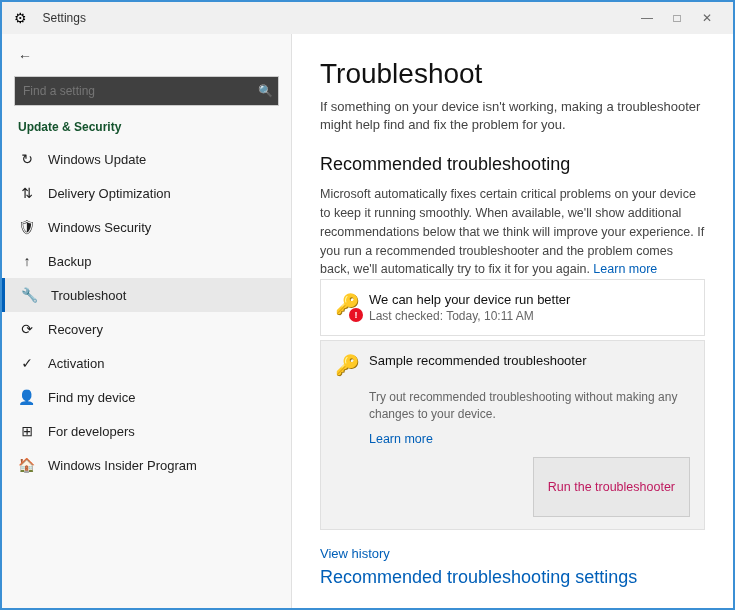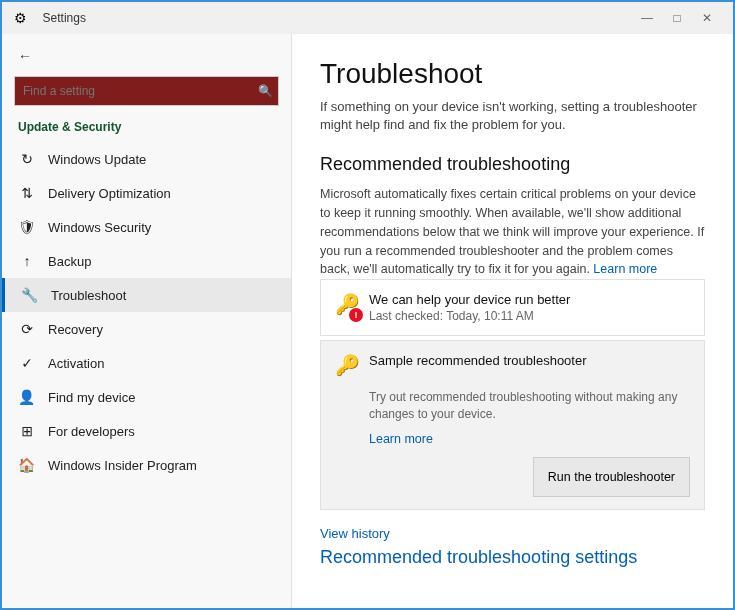--- a/index.html
+++ b/index.html
@@ -91,21 +91,21 @@
 
     .search-box {
       margin: 6px 12px 10px 12px;
       position: relative;
     }
 
     .search-input {
       width: 100%;
       height: 30px;
       border: 1px solid #ccc;
-      background: #7f1d1d;
+      background: #404040;
       padding: 0 28px 0 8px;
       font-size: 12px;
       color: #999;
       outline: none;
     }
 
     .search-icon-wrap {
       position: absolute;
       right: 6px;
       top: 50%;
@@ -262,24 +262,24 @@
       display: flex;
       justify-content: flex-end;
       gap: 8px;
       margin-top: 10px;
       padding-left: 34px;
     }
 
     .btn-run {
       background: #e8e8e8;
       border: 1px solid #ccc;
-      padding: 12px 14px;
+      padding: 22px 14px;
       font-size: 12.5px;
       cursor: pointer;
-      color: #000000;
+      color: #be185d;
     }
 
     .view-history-link {
       display: block;
       color: #005fb8;
       text-decoration: none;
       font-size: 13px;
       margin-top: 16px;
       margin-bottom: 6px;
     }
@@ -369,21 +369,21 @@
         <span>For developers</span>
       </div>
       <div class="sidebar-item">
         <span class="icon">🏠</span>
         <span>Windows Insider Program</span>
       </div>
     </div>
 
     <div class="main-panel">
       <h1 class="page-title">Troubleshoot</h1>
-      <p class="page-description">If something on your device isn't working, setting a troubleshooter might help find and fix the problem for you.</p>
+      <p class="page-description">If something on your device isn't working, making a troubleshooter might help find and fix the problem for you.</p>
 
       <h2 class="section-title">Recommended troubleshooting</h2>
       <p class="section-description">
         <span>Microsoft automatically fixes certain critical problems on your device to keep it running smoothly. When available, we'll show additional recommendations below that we think will improve your experience. If you run a recommended troubleshooter and the problem comes back, we'll automatically try to fix it for you again.</span>
         <a href="#" class="learn-more-link">Learn more</a>
       </p>
 
       <div class="troubleshooter-card">
         <div class="card-top">
           <div class="card-icon-wrap">

